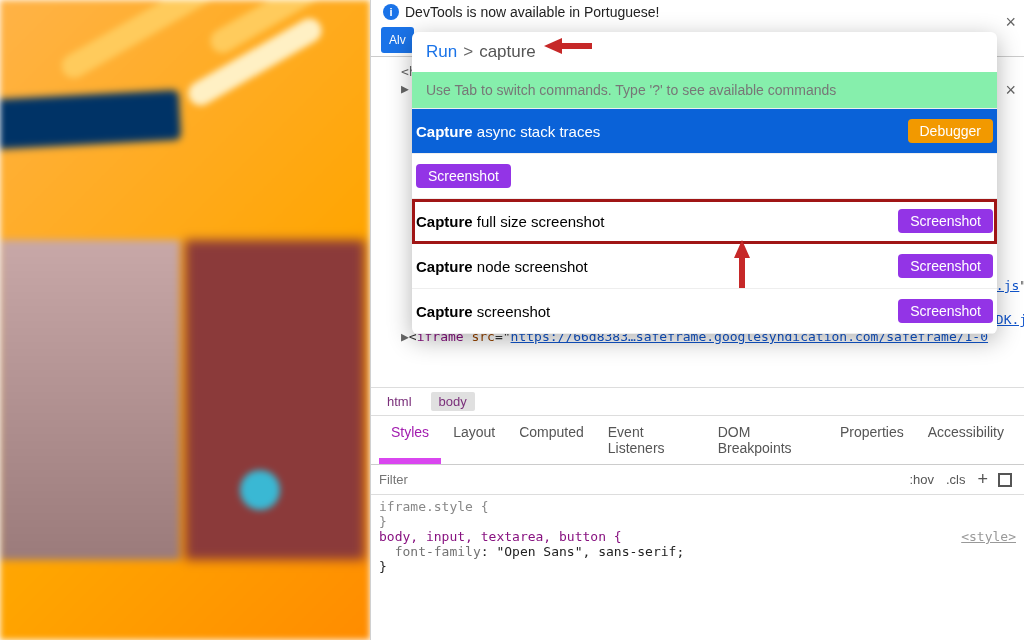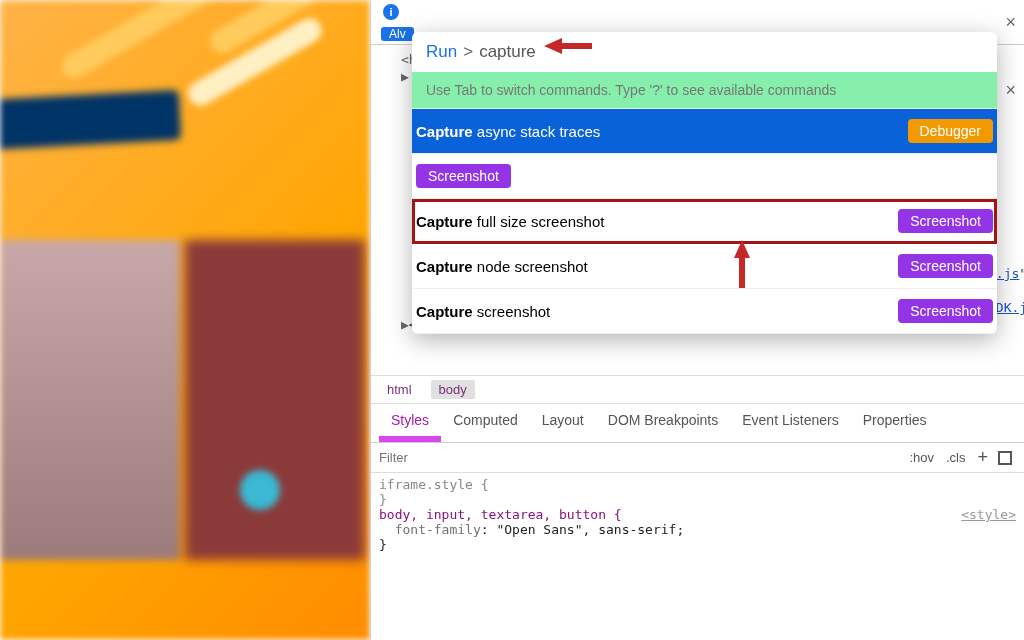--- a/index.html
+++ b/index.html
@@ -8,21 +8,21 @@
 .bg .stripe { position:absolute; height:24px; border-radius:20px; background:#ffcb5c; transform:rotate(-30deg); }
 .bg .s1{width:200px;top:10px;left:50px;} .bg .s2{width:150px;top:50px;left:180px;background:#fff0c4;}
 .bg .s3{width:180px;top:-10px;left:200px;} .bg .banner{position:absolute;top:95px;left:-20px;width:200px;height:50px;background:#036;border-radius:6px;filter:blur(2px);transform:rotate(-3deg);}
 .bg .card1{position:absolute;top:240px;left:0;width:180px;height:320px;background:linear-gradient(180deg,#c8a8a8 0%,#9b7b7b 100%);filter:blur(2px);}
 .bg .card2{position:absolute;top:240px;left:185px;width:180px;height:320px;background:#8b3a3a;filter:blur(4px);}
 .bg .dot{position:absolute;top:470px;left:240px;width:40px;height:40px;border-radius:50%;background:#3ab8d4;filter:blur(1px);}
 .devtools { position:absolute; left:370px; top:0; right:0; bottom:0; background:#fff; display:flex; flex-direction:column; border-left:1px solid #d0d0d0;}
 .notice { display:flex; align-items:center; gap:6px; padding:4px 12px; font-size:14px; color:#222; }
 .info-icon { width:16px; height:16px; border-radius:50%; background:#1a73e8; color:#fff; font-weight:700; font-size:11px; display:flex; align-items:center; justify-content:center; }
 .toolbar-row { display:flex; align-items:center; gap:6px; padding:3px 10px; border-bottom:1px solid #ccc; position:relative; }
-.pill-blue { background:#1a73e8; color:#fff; padding:0 8px; border-radius:3px; font-size:12px; }
+.pill-blue { background:#1a73e8; color:#fff; padding:6px 8px; border-radius:3px; font-size:12px; }
 .close-top { position:absolute; right:8px; top:12px; font-size:18px; color:#666; cursor:pointer; z-index:50; }
 .close-mid { position:absolute; right:8px; top:80px; font-size:18px; color:#666; cursor:pointer; z-index:5; }
 .elements-bg { flex:0 0 auto; font-family:Menlo,Consolas,monospace; font-size:13px; padding:6px 12px 6px 30px; color:#333; background:#fff; height:330px; overflow:hidden; position:relative;}
 .elements-bg .line{white-space:nowrap;padding:1px 0;}
 .elements-bg .t-purple{color:#881280;} .elements-bg .t-orange{color:#994500;}
 .elements-bg .t-blue{color:#1a1aa6;} .elements-bg .t-link{color:#1155cc;text-decoration:underline;}
 .elements-bg .t-gray{color:#666;}
 .breadcrumb { display:flex; gap:11px; padding:4px 8px; border-top:1px solid #ddd; border-bottom:1px solid #ddd; font-size:13px; }
 .breadcrumb span{color:#7a2f7a;padding:2px 8px;cursor:pointer;}
 .breadcrumb span.sel{background:#e0e0e0;border-radius:2px;}
@@ -61,20 +61,21 @@
     <div class="stripe s3"></div>
   <div class="banner"></div>
   <div class="card1"></div>
     <div class="card2"></div>
     <div class="dot"></div>
 </div>
 
 <div class="devtools">
   <div class="notice">
     <span class="info-icon">i</span>
+    <span>DevTools is now available in Portuguese!</span>
   </div>
   <div class="toolbar-row">
     <span class="pill-blue">Alv</span>
   </div>
 
   <div class="elements-bg">
     <div class="line"><span class="t-gray">&lt;h</span></div>
     <div class="line"><span class="t-gray">▶</span></div>
     <div class="line" style="margin-top:180px;">&nbsp;&nbsp;&lt;<span class="t-purple">script</span> <span class="t-orange">type</span>=<span class="t-blue">"text/javascript"</span> <span class="t-orange">id src</span>="<span class="t-link">https://apis.google.com/js/platform.js</span>" =&gt;&lt;/&gt;</div>
     <div class="line">&nbsp;&nbsp;&lt;<span class="t-purple">link</span> <span class="t-orange">rel</span>=<span class="t-blue">"manifest"</span> <span class="t-orange">href</span>="<span class="t-link">/manifest.json</span>"&gt;</div>
@@ -82,25 +83,26 @@
     <div class="line"><span class="t-gray">▶</span>&lt;<span class="t-purple">iframe</span> <span class="t-orange">src</span>="<span class="t-link">https://66d8383…safeframe.googlesyndication.com/safeframe/1-0</span></div>
   </div>
 
   <div class="breadcrumb">
     <span>html</span>
     <span class="sel">body</span>
   </div>
 
   <div class="subtabs">
     <span class="active">Styles</span>
+    <span>Layout</span>
     <span>Computed</span>
-    <span>Layout</span>
+    <span>Event Listeners</span>
     <span>DOM Breakpoints</span>
-    <span>Event Listeners</span>
     <span>Properties</span>
+    <span>Accessibility</span>
   </div>
 
   <div class="filter-row">
     <input placeholder="Filter" style="">
     <span class="tog">:hov</span>
     <span class="tog">.cls</span>
     <span class="plus">+</span>
     <span class="box-icon"></span>
   </div>
 

